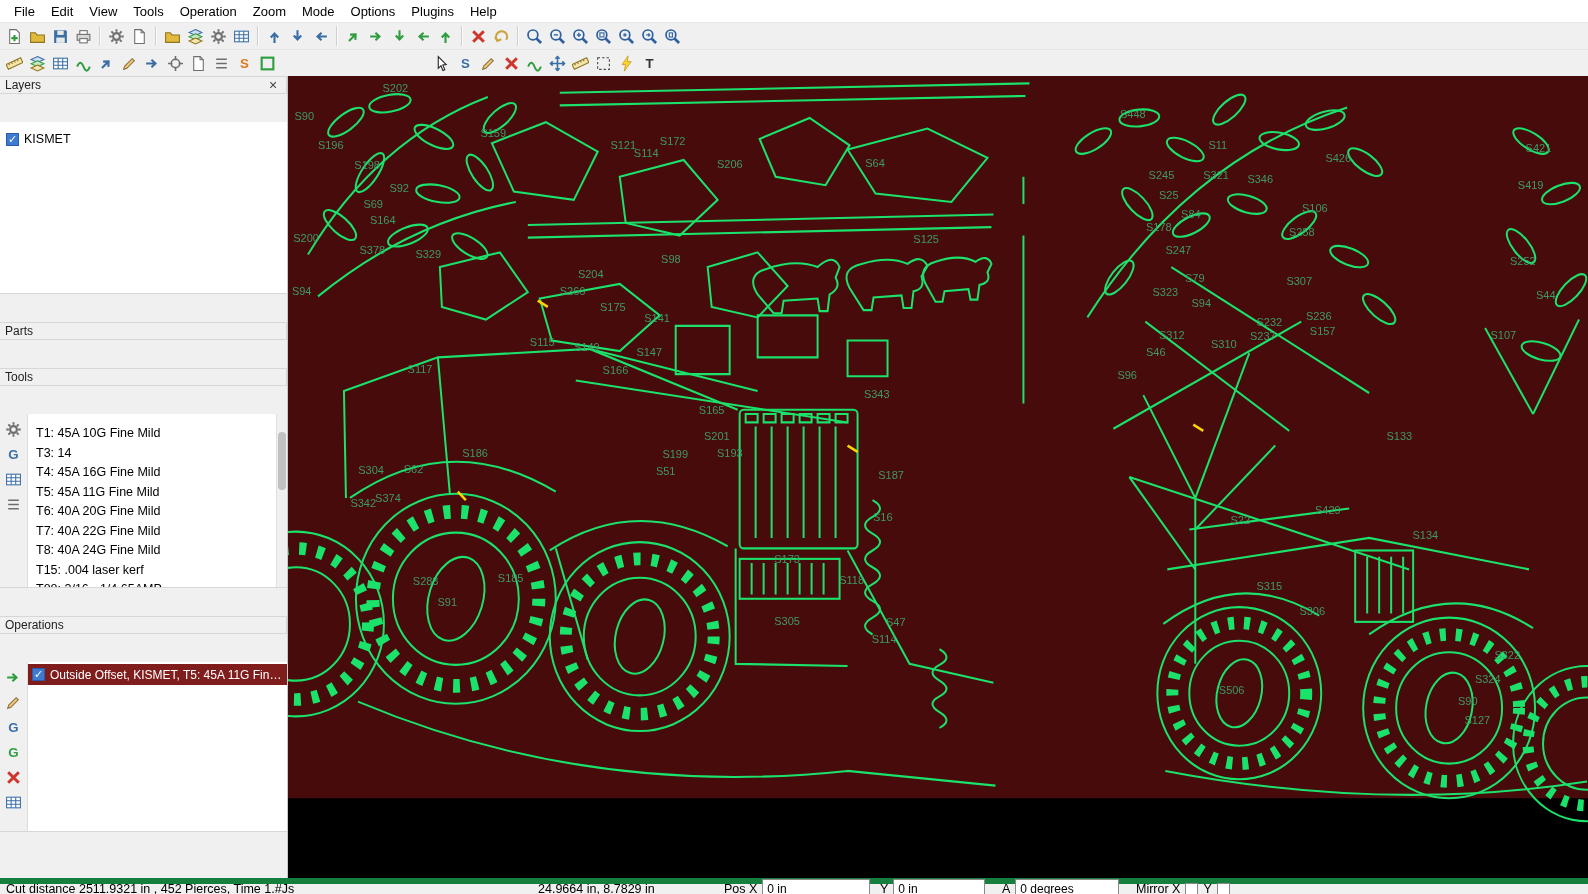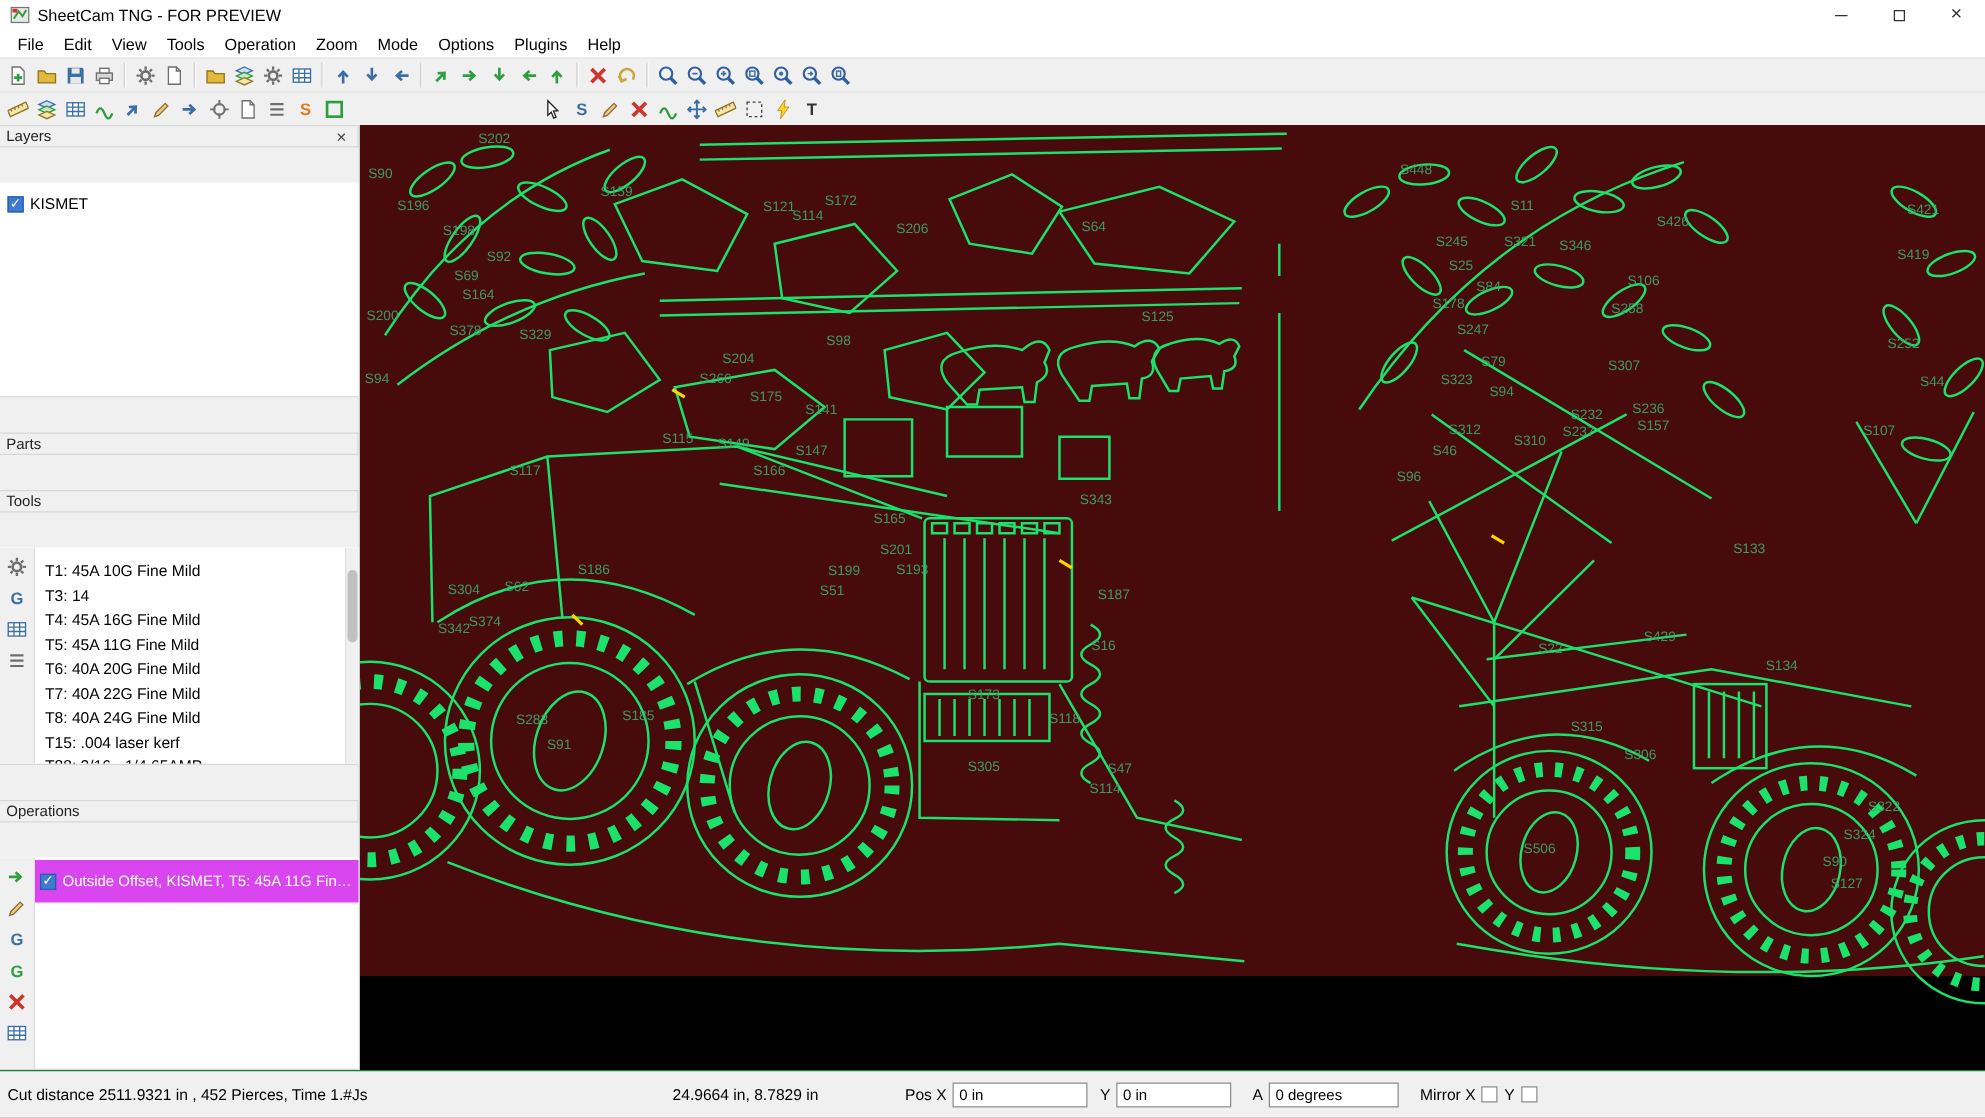--- a/index.html
+++ b/index.html
@@ -42,62 +42,41 @@
   .check-row { display:flex; align-items:center; gap:5px; padding:10px 4px 0 6px; font-size:12.5px; color:#000; }
   .cb { width:13px; height:13px; flex:none; background:#3f7ad1; border:1px solid #2a5ca8; color:#fff; font-size:11px; line-height:11px; text-align:center; }
   .cb.checked::before { content:"\2713"; }
   .tree-line { width:12px; height:1px; border-top:1px solid #9a9a9a; flex:none; margin-left:4px; }
   .icon-strip { width:28px; background:#f0f0f0; border-right:1px solid #ddd; display:flex; flex-direction:column; align-items:center; padding-top:4px; gap:3px; flex:none; }
   .icon-strip .icon-btn { width:22px; height:22px; }
   .tool-list { flex:1; padding-top:10px; overflow:hidden; }
   .tool-row { height:19.5px; line-height:19.5px; font-size:12.5px; padding-left:8px; white-space:nowrap; color:#000; }
   .vscroll { width:11px; background:#f0f0f0; border-left:1px solid #e0e0e0; position:relative; flex:none; }
   .vthumb { position:absolute; top:18px; left:1px; width:8px; height:58px; background:#c1c1c1; border-radius:4px; }
-  .op-row { display:flex; align-items:center; gap:5px; height:34px; margin-top:2px; padding:0 2px 0 4px; background:#d946ef; color:#fff; font-size:12px; white-space:nowrap; overflow:hidden; text-overflow:ellipsis; }
+  .op-row { display:flex; align-items:center; gap:5px; height:21px; margin-top:2px; padding:0 2px 0 4px; background:#7f1d1d; color:#fff; font-size:12px; white-space:nowrap; overflow:hidden; text-overflow:ellipsis; }
   .op-row .label { overflow:hidden; text-overflow:ellipsis; white-space:nowrap; }
   .ops-list { flex:1; min-width:0; }
 
   
   .canvas { flex:1; position:relative; background:#470b0b; overflow:hidden; }
   .canvas svg.scene { position:absolute; inset:0; width:100%; height:100%; }
   .label-layer { position:absolute; inset:0; }
   .clabel { position:absolute; font-size:11px; color:#3ea46e; white-space:nowrap; opacity:.92; }
 
   
-  .statusbar { height:38px; background:#f0f0f0; border-top:1px solid #15803d; position:relative; flex:none; font-size:12.5px; color:#000; }
+  .statusbar { height:16px; background:#f0f0f0; border-top:6px solid #15803d; position:relative; flex:none; font-size:12.5px; color:#000; }
   .sb-abs { position:absolute; top:0; height:100%; display:flex; align-items:center; gap:5px; }
   .sb-input { height:20px; border:1px solid #8a8a8a; background:#fff; font-size:12px; font-family:"Liberation Sans",sans-serif; padding:0 4px; }
   .mcb { width:13px; height:13px; background:#fff; border:1px solid #8a8a8a; display:inline-block; }
 </style>
 </head>
 <body>
 
 <div class="window">
 
-  <div class="titlebar">
-    <span class="app-icon">
-      <svg width="16" height="16" viewBox="0 0 16 16">
-          <rect x="1" y="2" width="14" height="12" fill="#e8e8e8" stroke="#777"></rect>
-          <path d="M3,11 L7,5 L10,9 L13,4" fill="none" stroke="#2f9e3f" stroke-width="1.6"></path>
-          <rect x="2" y="3" width="4" height="3" fill="#cf352b"></rect>
-        </svg>
-    </span>
-    <span class="title">SheetCam TNG - FOR PREVIEW</span>
-    <div class="win-controls">
-      <div class="win-btn">
-          <span class="glyph-min"></span>
-        </div>
-      <div class="win-btn">
-          <span class="glyph-max"></span>
-        </div>
-      <div class="win-btn">
-          <span class="glyph-close"></span>
-        </div>
-    </div>
-  </div>
 
   <div class="menubar">
 
   <span class="menu-item">File</span>
       <span class="menu-item">Edit</span>
       <span class="menu-item">View</span>
       <span class="menu-item">Tools</span>
       <span class="menu-item">Operation</span>
       <span class="menu-item">Zoom</span>
       <span class="menu-item">Mode</span>

